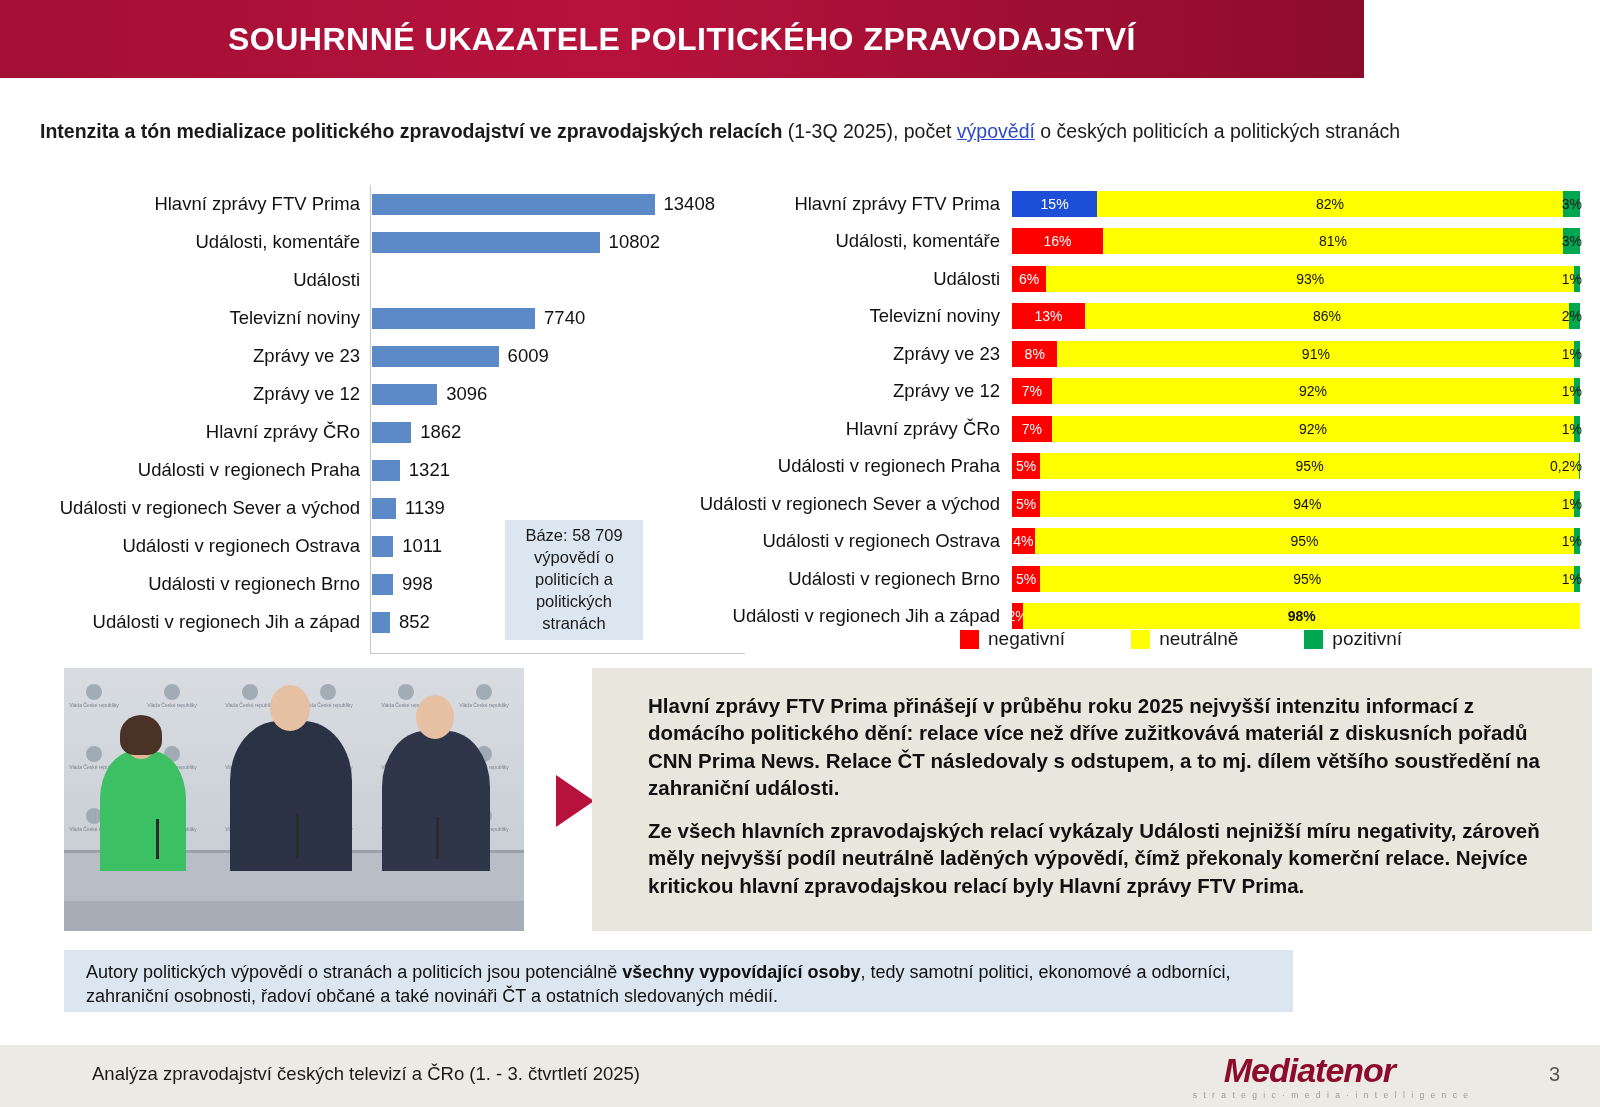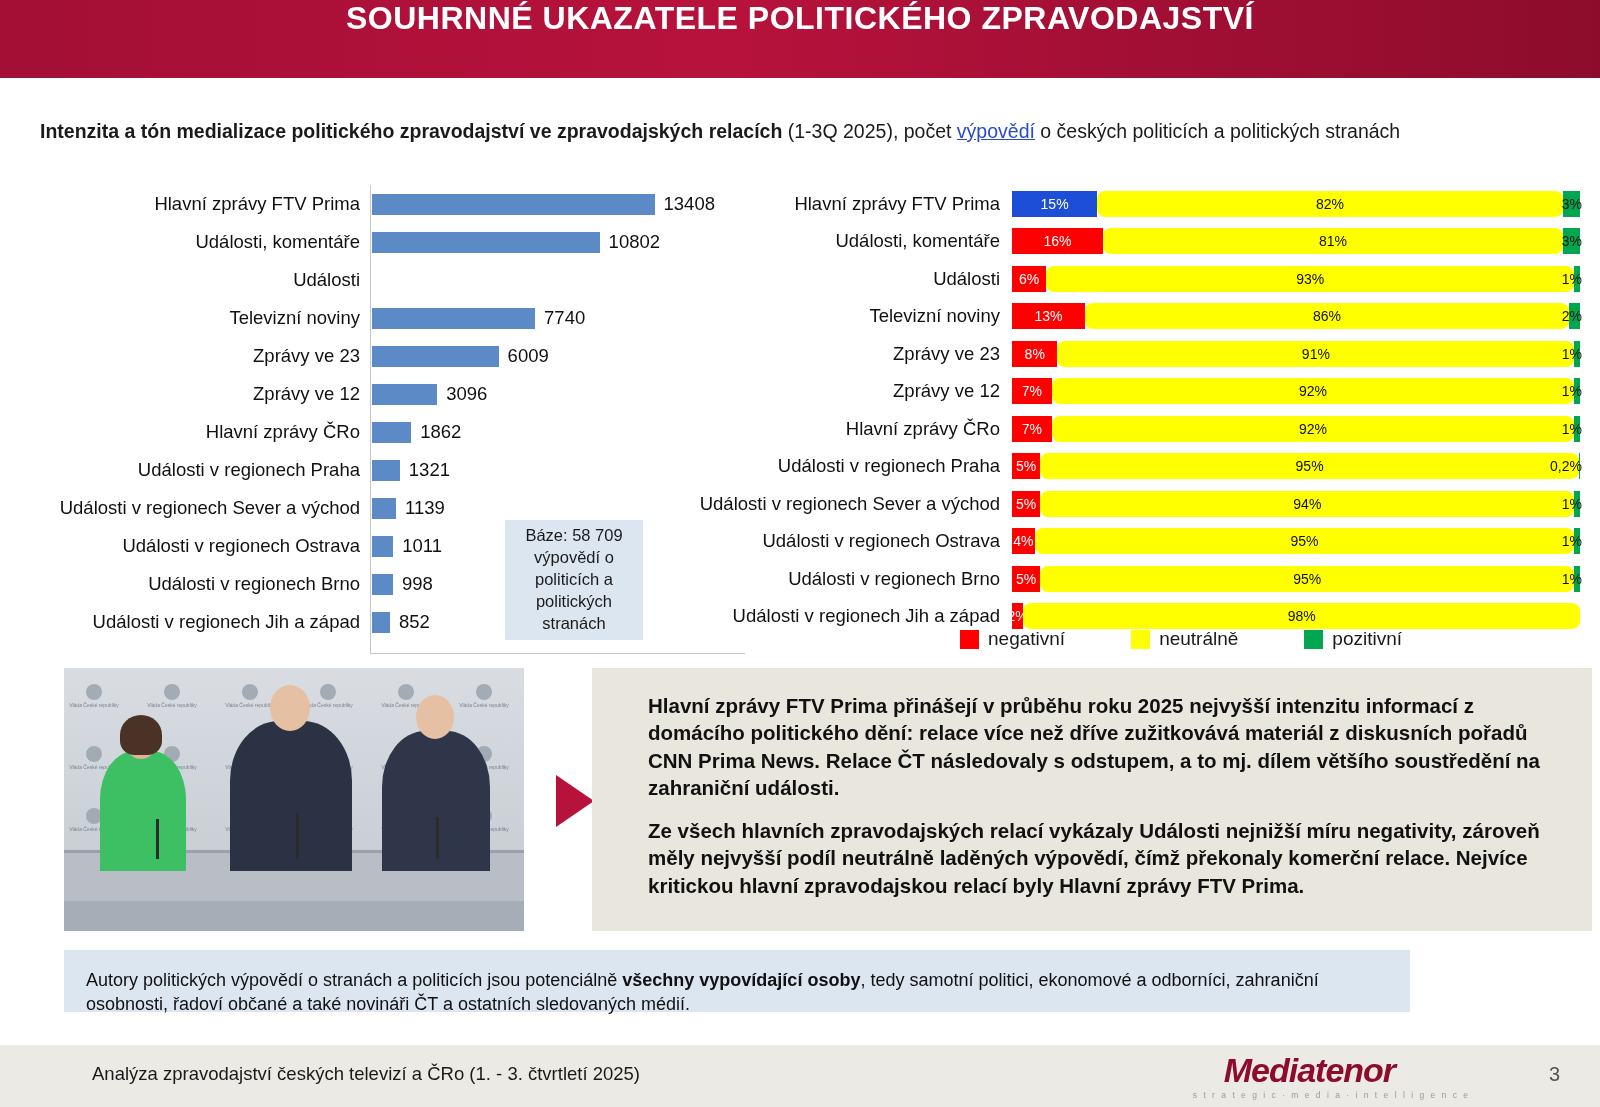--- a/index.html
+++ b/index.html
@@ -6,23 +6,23 @@
   body{
     width:1600px;height:1107px;
     background:#ffffff;
     font-family:"Liberation Sans", sans-serif;
     color:#1a1a1a;
     position:relative;
     overflow:hidden;
   }
   
   .title-bar{
-    position:absolute;left:0;top:0;width:1600px;height:78px;
+    position:absolute;left:0;top:0;width:1364px;height:78px;
     background:linear-gradient(90deg,#a30f35 0%, #b7123c 45%, #8d0c2c 100%);
-    display:flex;align-items:flex-start;justify-content:center;
+    display:flex;align-items:center;justify-content:center;
   }
   .title-bar h1{
     margin:0;font-size:32px;font-weight:bold;letter-spacing:.5px;
     color:#ffffff;text-transform:uppercase;
   }
   
   .subtitle{
     position:absolute;left:40px;top:120px;width:1530px;
     font-size:19.5px;color:#1a1a1a;
   }
@@ -68,21 +68,21 @@
   .rrow{display:flex;align-items:center;height:37.5px;}
   .rrow .rlbl{
     width:320px;text-align:right;padding-right:12px;
     font-size:18.5px;color:#111;white-space:nowrap;
   }
   .rrow .stack{
     position:relative;display:flex;height:26px;flex:1;border:0;
   }
   .seg{display:flex;align-items:center;justify-content:center;font-size:14px;height:100%;box-sizing:border-box;}
   .seg.neg{background:#ff0000;color:#fff;font-weight:normal;}
-  .seg.neu{background:#ffff00;color:#111;border-radius:8px;}
+  .seg.neu{background:#ffff00;color:#111;}
   .seg.pos{background:#00a650;color:#fff;}
   .legend{
     position:absolute;left:960px;top:628px;display:flex;align-items:center;gap:66px;
     font-size:19px;
   }
   .legend .item{display:flex;align-items:center;gap:9px;}
   .legend .sw{width:19px;height:19px;display:inline-block;}
   
   .photo{
     position:absolute;left:64px;top:668px;width:460px;height:263px;
@@ -113,22 +113,22 @@
   .comment p{
     margin:0 0 16px 0;font-size:20.5px;font-weight:bold;line-height:1.33;color:#111;
   }
   .arrow{
     position:absolute;left:556px;top:775px;width:0;height:0;
     border-top:26px solid transparent;border-bottom:26px solid transparent;
     border-left:38px solid #b7123c;
   }
   
   .note{
-    position:absolute;left:64px;top:950px;width:1346px;height:62px;
-    background:#dce6f1;box-sizing:border-box;padding:18px 22px;
+    position:absolute;left:64px;top:950px;width:1229px;height:62px;
+    background:#dce6f1;box-sizing:border-box;padding:10px 22px;
     font-size:18px;line-height:1.35;color:#111;
   }
   .note b{font-weight:bold;}
   
   .footer{
     position:absolute;left:0;top:1045px;width:1600px;height:62px;background:#eceae4;
   }
   .footer .ftext{
     position:absolute;left:92px;top:18px;font-size:18.5px;color:#1a1a1a;
   }
@@ -393,21 +393,21 @@
           <span style="position: absolute; right: -2px; color: rgb(17, 17, 17); font-size: 14px;">1%</span>
         </div>
       </div>
     </div>
     <div class="rrow">
       <div class="rlbl">Události v regionech Jih a západ</div>
       <div class="stack">
         <div class="seg neg" style="width: 2%; background: rgb(255, 0, 0);">
           <span>2%</span>
         </div>
-        <div class="seg neu" style="width: 98%; background: rgb(255, 255, 0);">
+        <div class="seg neu" style="width: 98%; background: rgb(255, 255, 0); font-weight: bold;">
           <span>98%</span>
         </div>
         <div class="seg pos" style="width: 0%; background: rgb(0, 166, 80);"></div>
       </div>
     </div>
   </div>
 
 <div class="legend" id="legend">
     <div class="item">
       <span class="sw" style="background: rgb(255, 0, 0);"></span>

